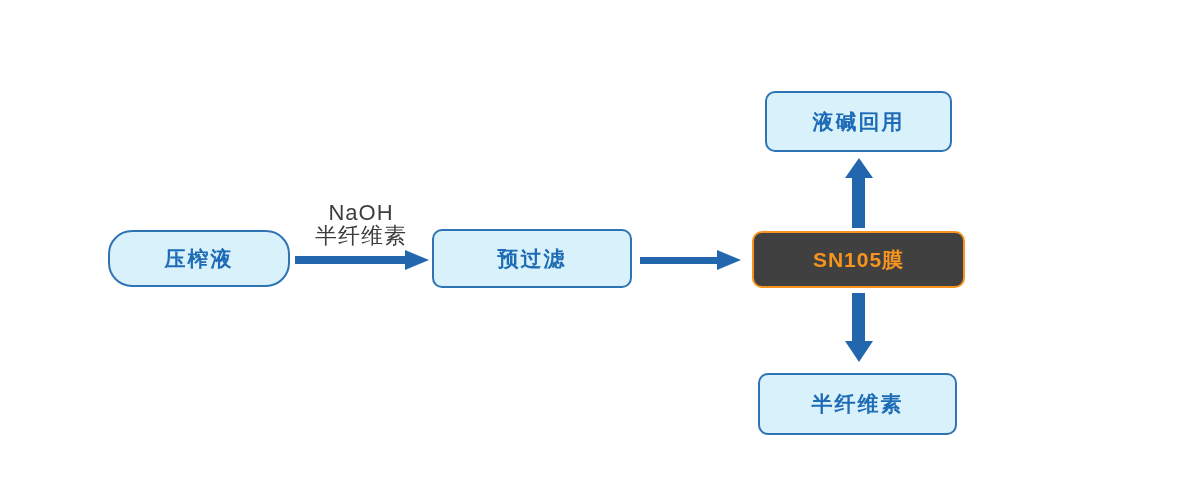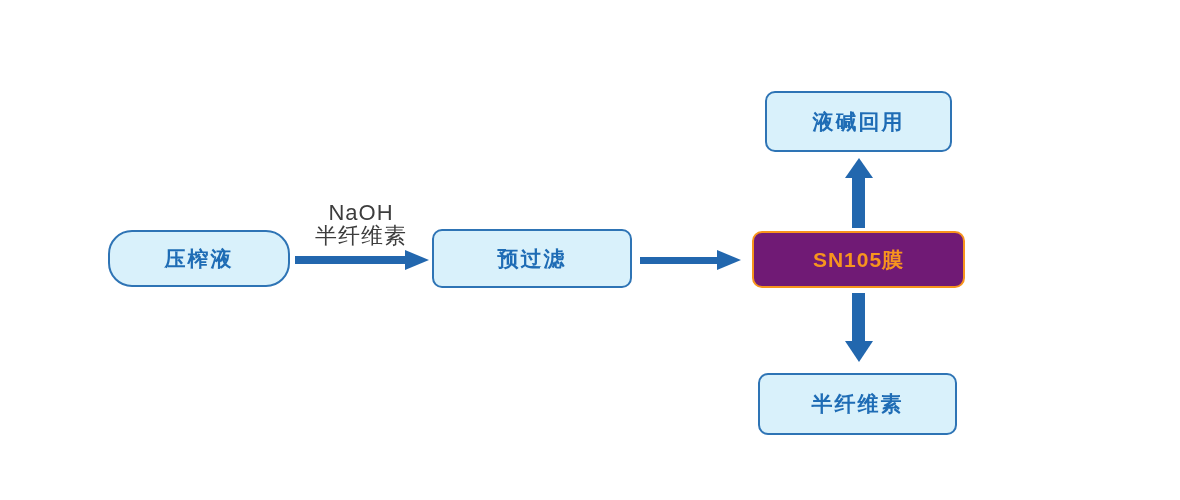--- a/index.html
+++ b/index.html
@@ -25,21 +25,21 @@
     font-weight: bold;
     letter-spacing: 2px;
   }
   .node-blue {
     background: #d9f1fb;
     border: 2px solid #2e74b5;
     color: #1e6cb5;
     font-size: 21px;
   }
   .node-orange {
-    background: #701a75;
+    background: #404040;
     border: 2px solid #f7941d;
     color: #f7941e;
     font-size: 21px;
     letter-spacing: 1px;
   }
   #node-press-liquid   { left: 108px; top: 230px; width: 182px; height: 57px; border-radius: 24px; }
   #node-prefilter      { left: 432px; top: 229px; width: 200px; height: 59px; text-align: center; }
   #node-sn105          { left: 752px; top: 231px; width: 213px; height: 57px; }
   #node-alkali-recycle { left: 765px; top: 91px;  width: 187px; height: 61px; }
   #node-hemicellulose  { left: 758px; top: 373px; width: 199px; height: 62px; }

